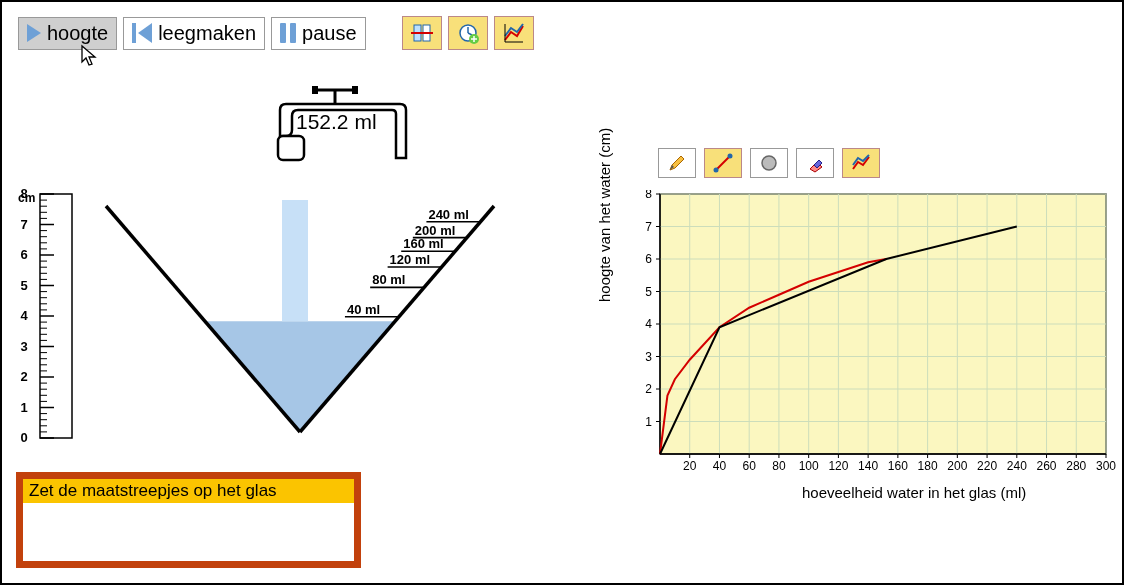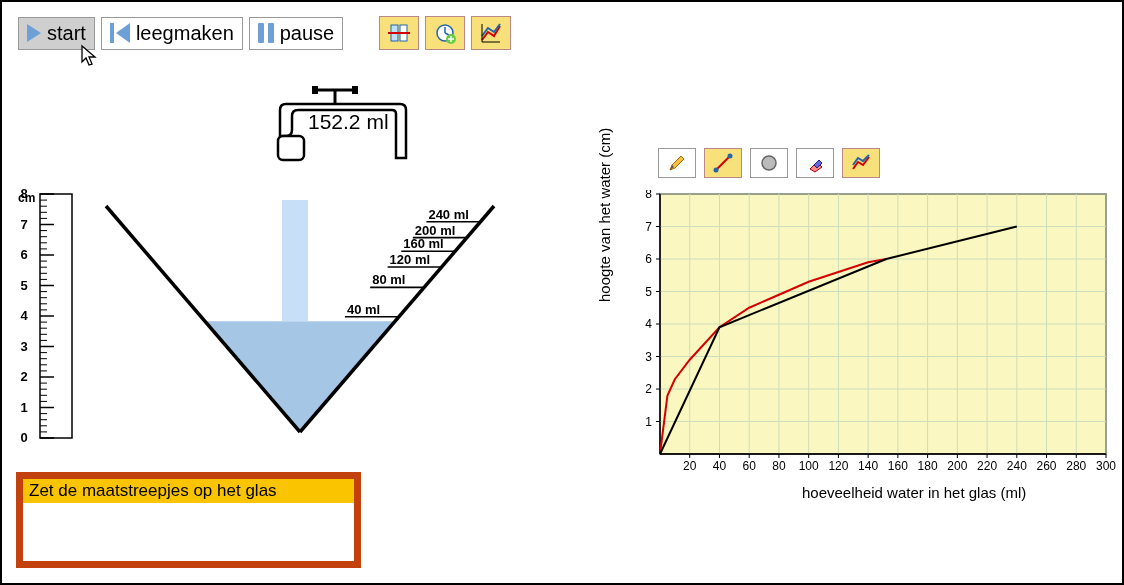--- a/index.html
+++ b/index.html
@@ -56,21 +56,21 @@
   }
   .icon-btn.plain { background:#fff; border:1px solid #999; }
   .toolbar-gap { width: 24px; }
   .cursor {
     position:absolute;
     top: 42px; left: 78px;
     pointer-events:none;
   }
   
   .faucet-wrap { position:absolute; top:80px; left:268px; }
-  .ml-readout { position:absolute; top:108px; left:294px; font-size:21px; font-family:Arial;margin-left:12px; }
+  .ml-readout { position:absolute; top:108px; left:294px; font-size:21px; font-family:Arial; }
   .ruler { position:absolute; top:186px; left:14px; width:56px; height:256px; }
   .glass-wrap { position:absolute; top:198px; left:98px; width:400px; height:238px; }
   .status-box {
     position:absolute;
     top: 470px; left: 14px;
     width: 345px; height: 96px;
     border: 7px solid #c2410c;
     background:#fff;
   }
   .status-bar {
@@ -98,21 +98,21 @@
   }
 </style>
 </head>
 <body>
 
 <div class="app">
 
   <div class="toolbar">
     <div class="btn pressed">
       <span class="tri-play"></span>
-      <span>start</span>
+      <span>hoogte</span>
     </div>
     <div class="btn">
       <span class="rewind">
           <span class="bar"></span>
           <span class="tri"></span>
         </span>
       <span>leegmaken</span>
     </div>
     <div class="btn">
       <span class="pause-bars">

